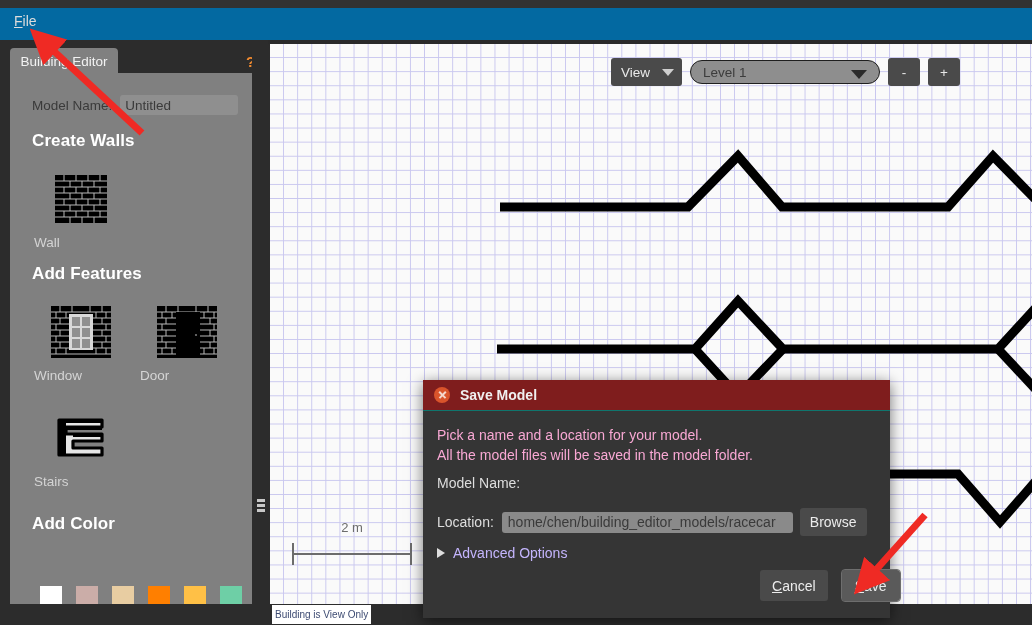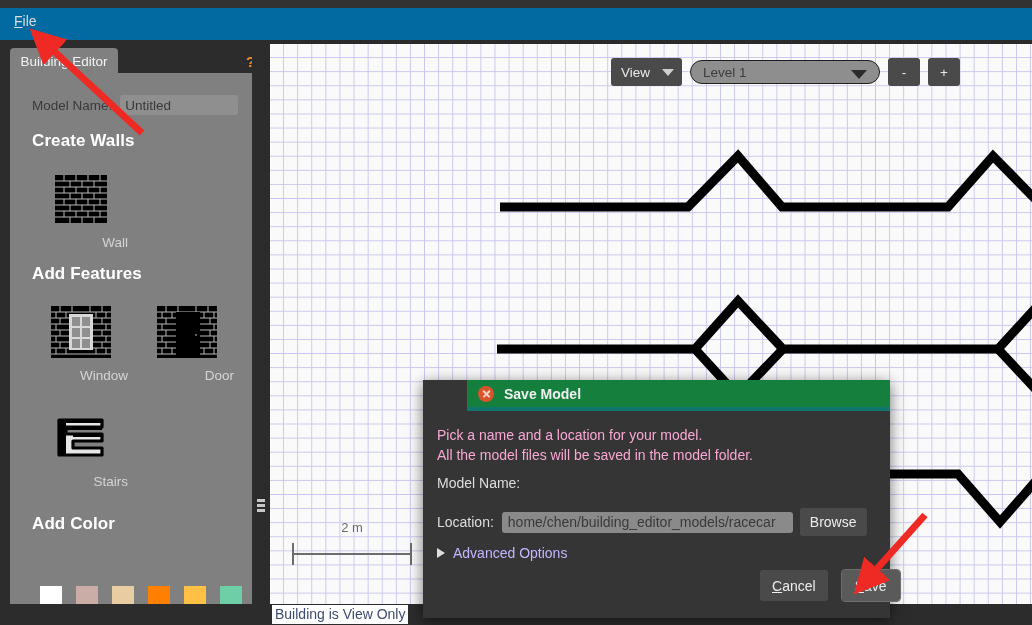--- a/index.html
+++ b/index.html
@@ -64,21 +64,21 @@
     font-family: "Liberation Sans", sans-serif;
     padding: 0 5px;
   }
 
   .section-title {
     position: absolute; color: #ffffff; font-size: 17px; font-weight: 600;
     letter-spacing: .1px;
   }
 
   .tool {
-    position: absolute; width: 94px; text-align: right; cursor: pointer;
+    position: absolute; width: 94px; text-align: left; cursor: pointer;
   }
   .tool .glyph {
     width: 70px; height: 56px; margin: 0 auto;
     display: block;
   }
   .tool .tlabel {
     display: block; margin-top: 8px;
     color: #d4d4d4; font-size: 13.5px;
   }
 
@@ -153,43 +153,43 @@
   .scalebar .bar .tick { position: absolute; top: 0; width: 2px; height: 22px; background: #6c6c6c; }
   .scalebar .bar .line { position: absolute; top: 10px; left: 0; width: 100%; height: 2px; background: #6c6c6c; }
 
   
   .statusbar {
     position: absolute; left: 270px; top: 604px; width: 762px; height: 21px;
     background: #2c2c2c;
   }
   .status-text {
     position: absolute; left: 2px; top: 1px;
-    background: #ffffff; color: #3d4b72; font-size: 14px;
+    background: #ffffff; color: #3d4b72; font-size: 10px;
     padding: 1px 3px; line-height: 17px;
   }
   .bottom-fill {
     position: absolute; left: 0; top: 604px; width: 270px; height: 21px;
     background: #2c2c2c;
   }
   .bottom-fill2 {
     position: absolute; left: 270px; top: 604px; width: 762px; height: 21px;
     background: #808080;
   }
 
   
   .dialog {
     position: absolute; left: 423px; top: 380px;
     width: 467px; height: 238px;
     background: #353535;
     box-shadow: 0 3px 14px rgba(0,0,0,.55);
   }
   .dlg-title {
-    position: relative; height: 31px; background: #15803d;
-    border-bottom: 4px solid #0f766e;
-    display: flex; align-items: center; margin-left: 44px;
+    position: relative; height: 31px; background: #7f1d1d;
+    border-bottom: 1px solid #0f766e;
+    display: flex; align-items: center;
   }
   .dlg-close {
     width: 16px; height: 16px; border-radius: 50%;
     background: #d9542b; margin-left: 11px; margin-right: 10px;
     position: relative; cursor: pointer; flex: 0 0 auto;
   }
   .dlg-close::before, .dlg-close::after {
     content:""; position:absolute; left:3.5px; top:7.3px;
     width:9px; height:1.6px; background:#f4d7cc;
   }

